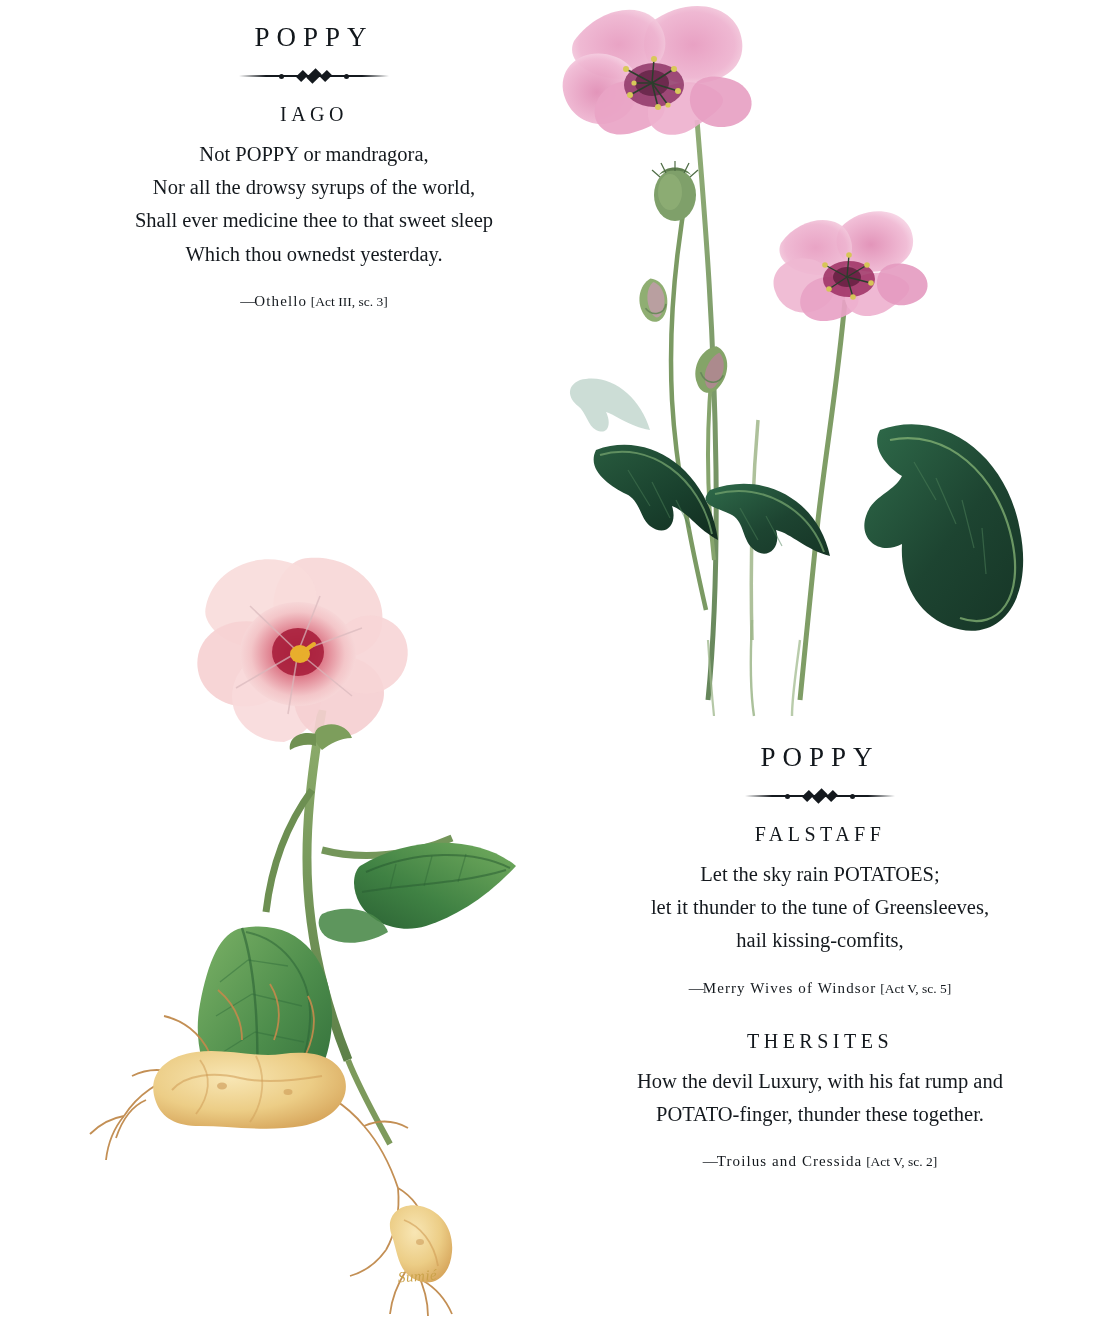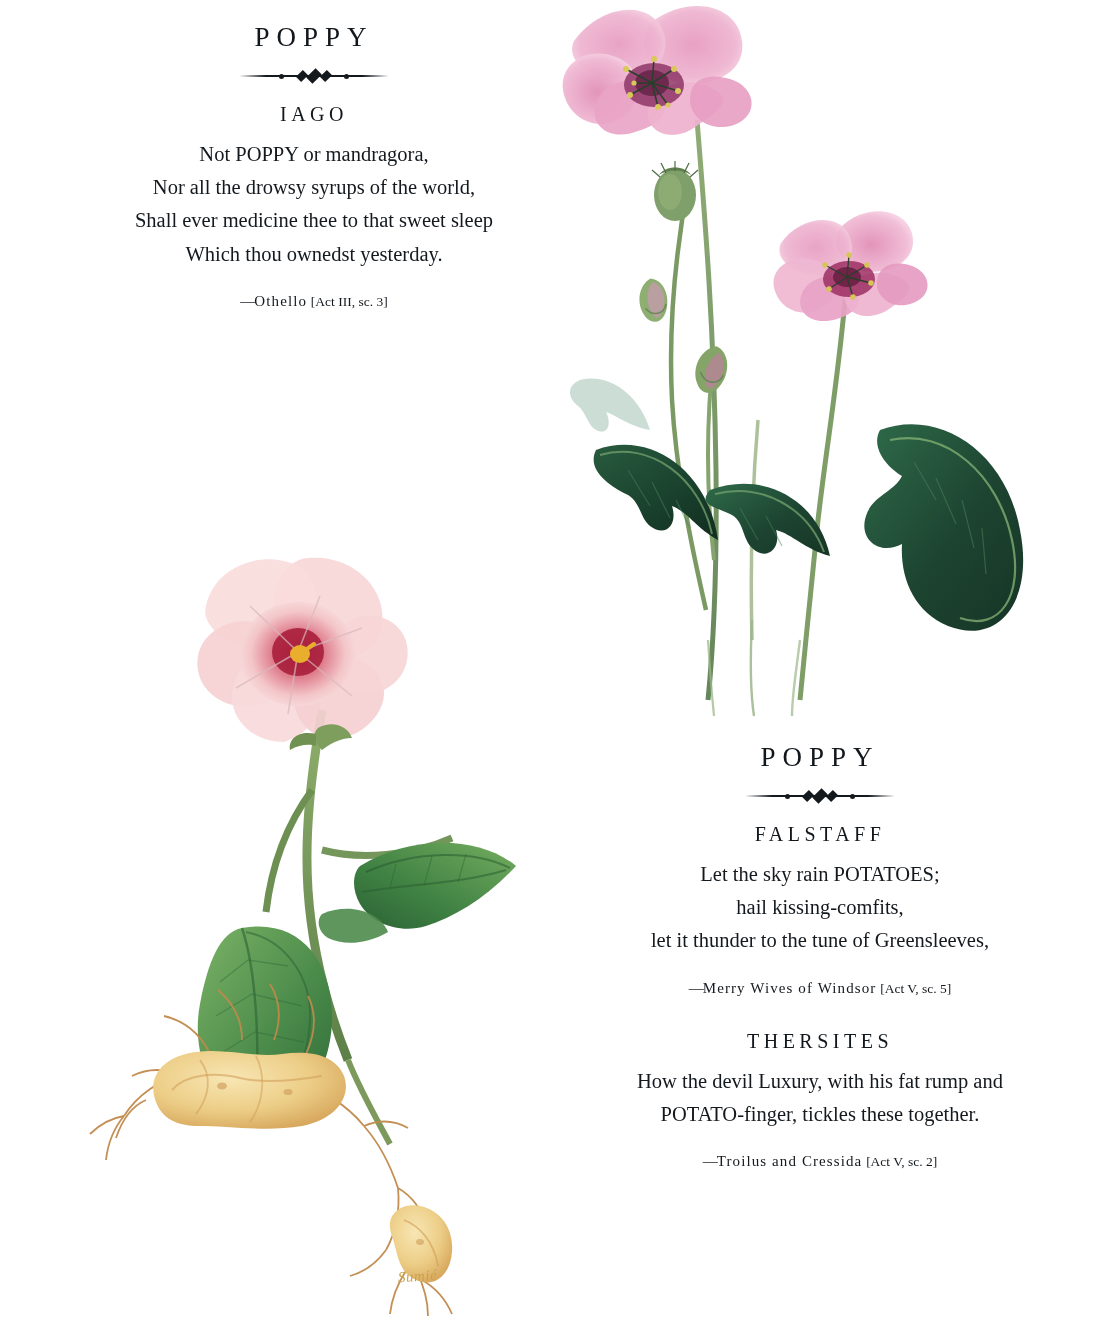--- a/index.html
+++ b/index.html
@@ -421,32 +421,32 @@
       <div class="dot left"></div>
       <div class="dia d1"></div>
       <div class="dia d2"></div>
       <div class="dia d3"></div>
       <div class="dot right"></div>
     </div>
 
     <div class="speaker">FALSTAFF</div>
     <div class="quote">
       <div>Let the sky rain POTATOES;</div>
+      <div>let it thunder to the tune of Greensleeves,</div>
       <div>hail kissing-comfits,</div>
-      <div>let it thunder to the tune of Greensleeves,</div>
     </div>
     <div class="attrib">
       <span class="dash">—</span><span class="work">Merry Wives of Windsor</span>
       <span class="act">[Act V, sc. 5]</span>
     </div>
 
     <div class="speaker second-quote">THERSITES</div>
     <div class="quote">
       <div>How the devil Luxury, with his fat rump and</div>
-      <div>POTATO-finger, tickles these together.</div>
+      <div>POTATO-finger, thunder these together.</div>
     </div>
     <div class="attrib">
       <span class="dash">—</span><span class="work">Troilus and Cressida</span>
       <span class="act">[Act V, sc. 2]</span>
     </div>
   </div>
 
   <div class="sig">Sumié</div>
 
 </div>

